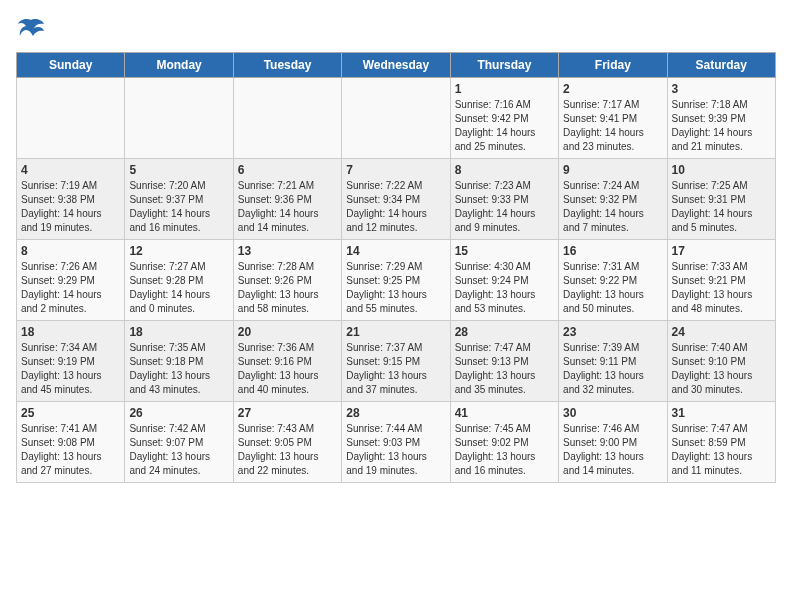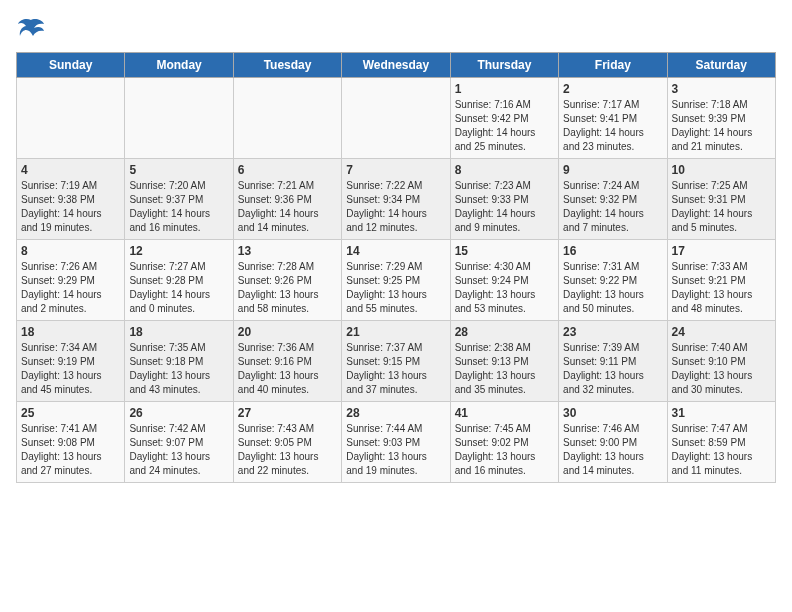--- a/index.html
+++ b/index.html
@@ -271,21 +271,21 @@
         </td>
         <td>
           <span class="day-num">21</span>
           <div class="cell-info">Sunrise: 7:37 AM
 Sunset: 9:15 PM
 Daylight: 13 hours
 and 37 minutes.</div>
         </td>
         <td>
           <span class="day-num">28</span>
-          <div class="cell-info">Sunrise: 2:38 AM
+          <div class="cell-info">Sunrise: 7:47 AM
 Sunset: 9:13 PM
 Daylight: 13 hours
 and 35 minutes.</div>
         </td>
         <td>
           <span class="day-num">23</span>
           <div class="cell-info">Sunrise: 7:39 AM
 Sunset: 9:11 PM
 Daylight: 13 hours
 and 32 minutes.</div>

